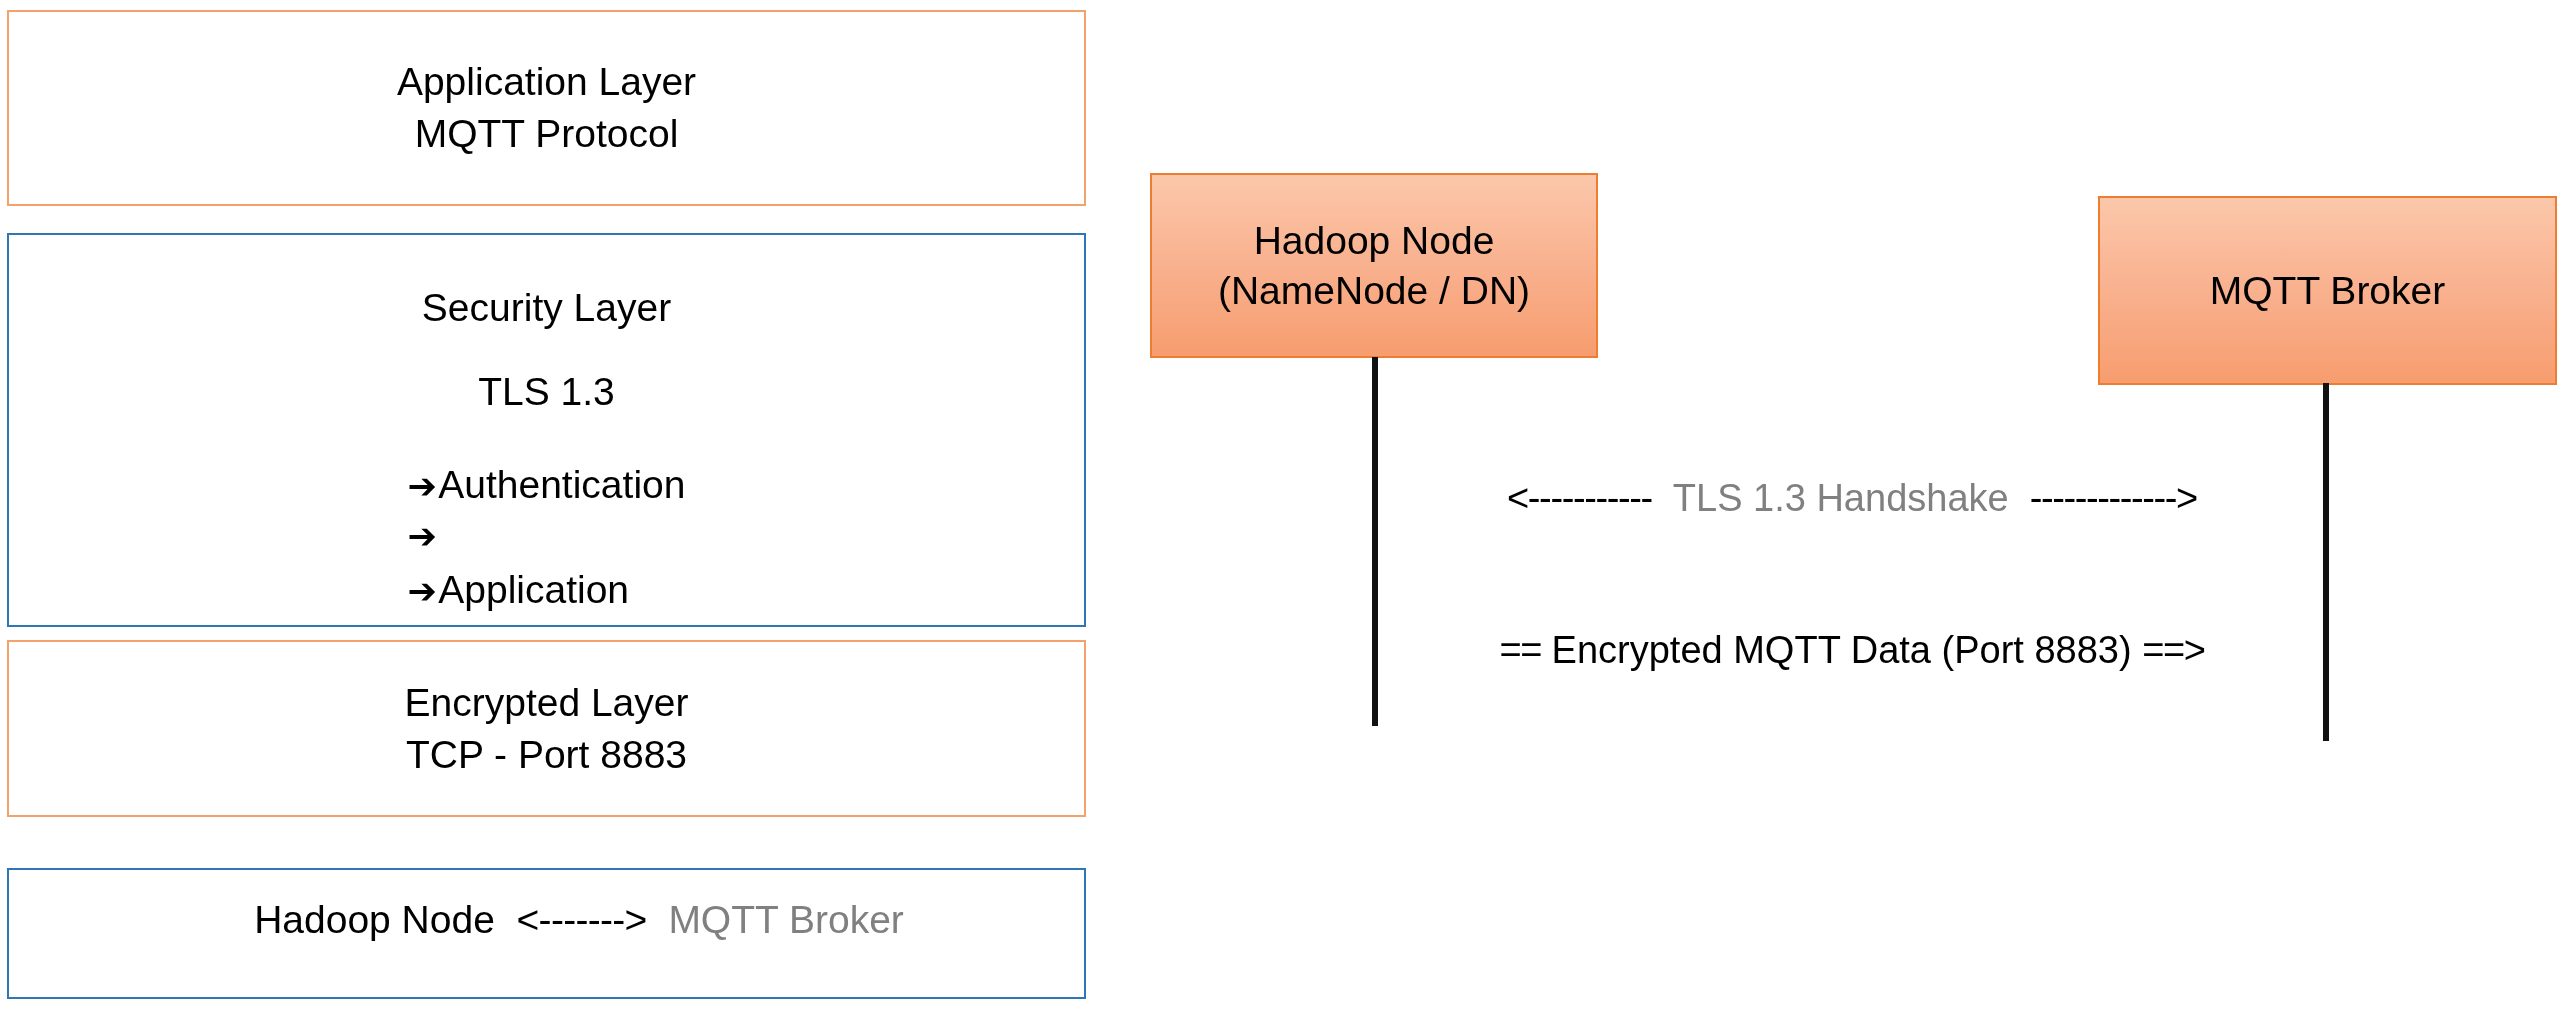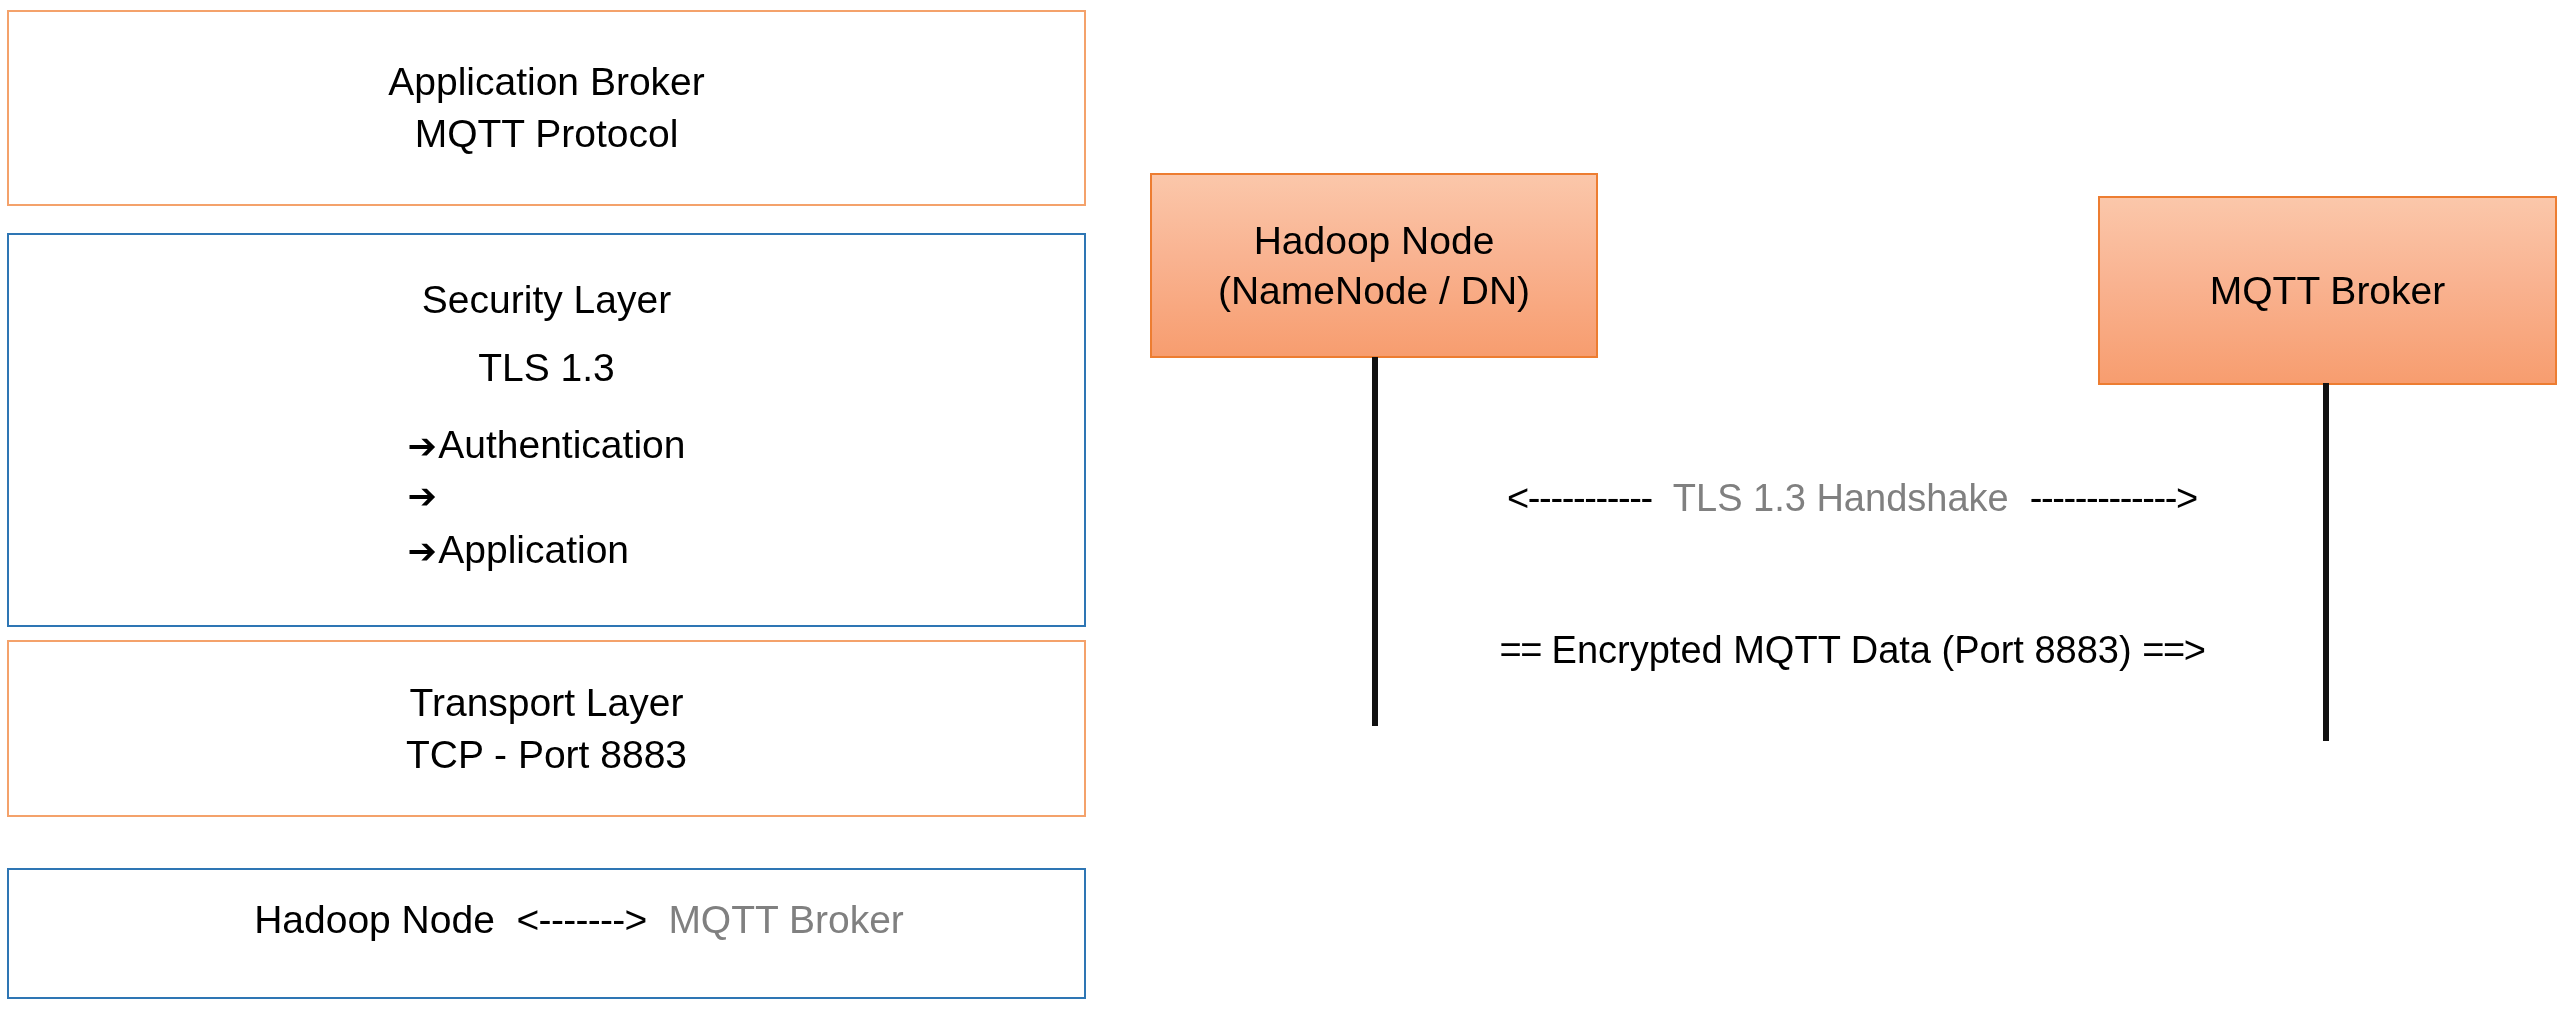--- a/index.html
+++ b/index.html
@@ -103,45 +103,45 @@
   .dashes {
     letter-spacing: -1.4px;
   }
 </style>
 </head>
 <body>
 
 <div id="canvas">
 
   <div class="layer-box orange" style="left:7px; top:9.7px; width:1079px; height:196px;">
-    <div class="layer-line">Application Broker</div>
+    <div class="layer-line">Application Layer</div>
     <div class="layer-line">MQTT Protocol</div>
   </div>
 
-  <div class="layer-box blue" style="left:7px; top:233px; width:1079px; height:394px; justify-content:flex-start; padding-top:39px;">
+  <div class="layer-box blue" style="left:7px; top:233px; width:1079px; height:394px; justify-content:center; padding-top:39px;gap:16px;">
     <div class="layer-line">Security Layer</div>
     <div class="layer-line" style="margin-top:16.6px;">TLS 1.3</div>
 
     <div class="bullet-list">
       <div class="bullet-row">
         <span class="bullet-arrow">➔</span>
         <span>Authentication</span>
       </div>
       <div class="bullet-row">
         <span class="bullet-arrow">➔</span>
       </div>
       <div class="bullet-row">
         <span class="bullet-arrow">➔</span>
         <span>Application</span>
       </div>
     </div>
   </div>
 
   <div class="layer-box orange" style="left:7px; top:640px; width:1079px; height:177px;">
-    <div class="layer-line">Transport Layer</div>
+    <div class="layer-line">Encrypted Layer</div>
     <div class="layer-line">TCP - Port 8883</div>
   </div>
 
   <div class="layer-box blue" style="left:7px; top:868px; width:1079px; height:131px; justify-content:flex-end;">
     <div class="layer-line">
       <span>Hadoop Node</span><span>  </span><span class="mono-arrow">&lt;-------&gt;</span><span>  </span><span class="gray-italic">MQTT Broker</span>
     </div>
   </div>
 
   <div class="node-box" style="left:1150px; top:173px; width:448px; height:185px;">

